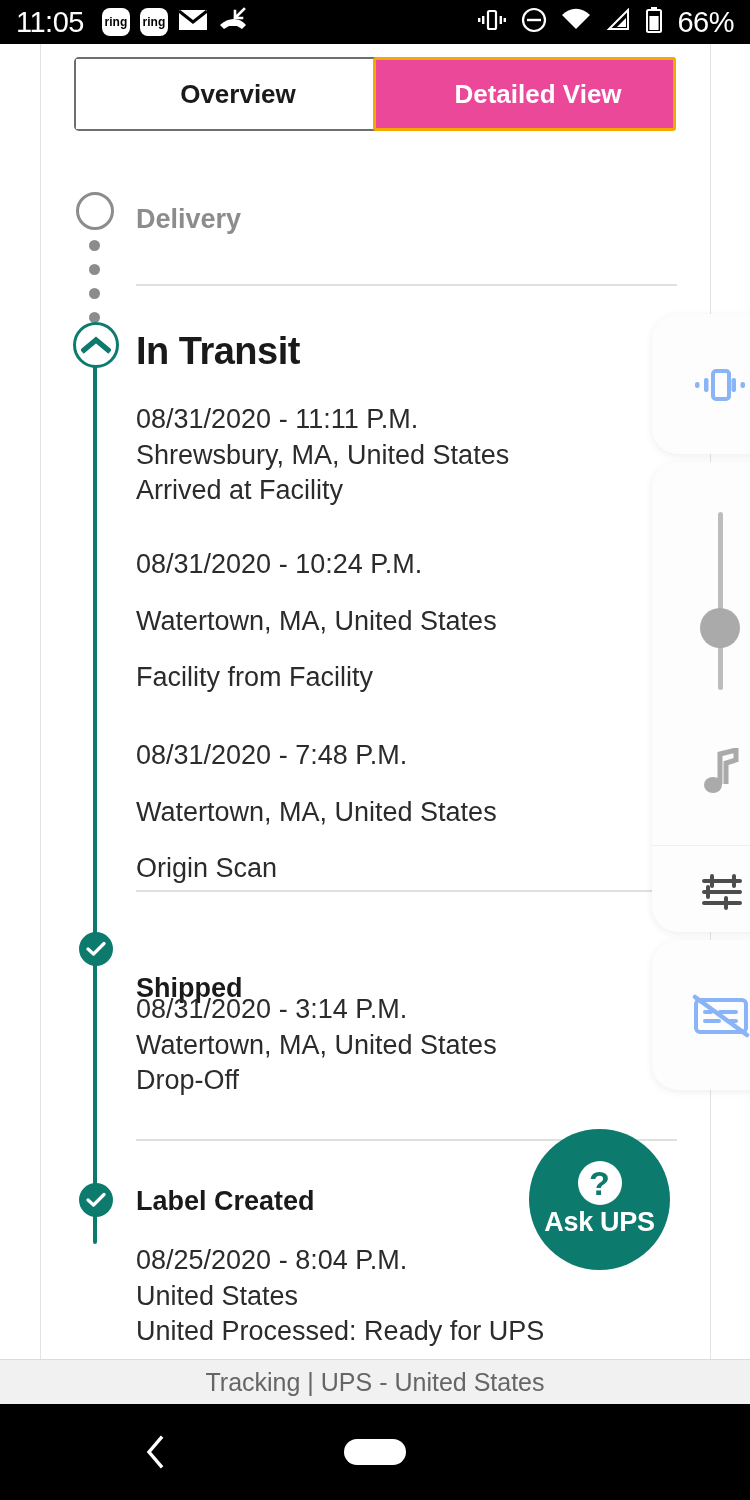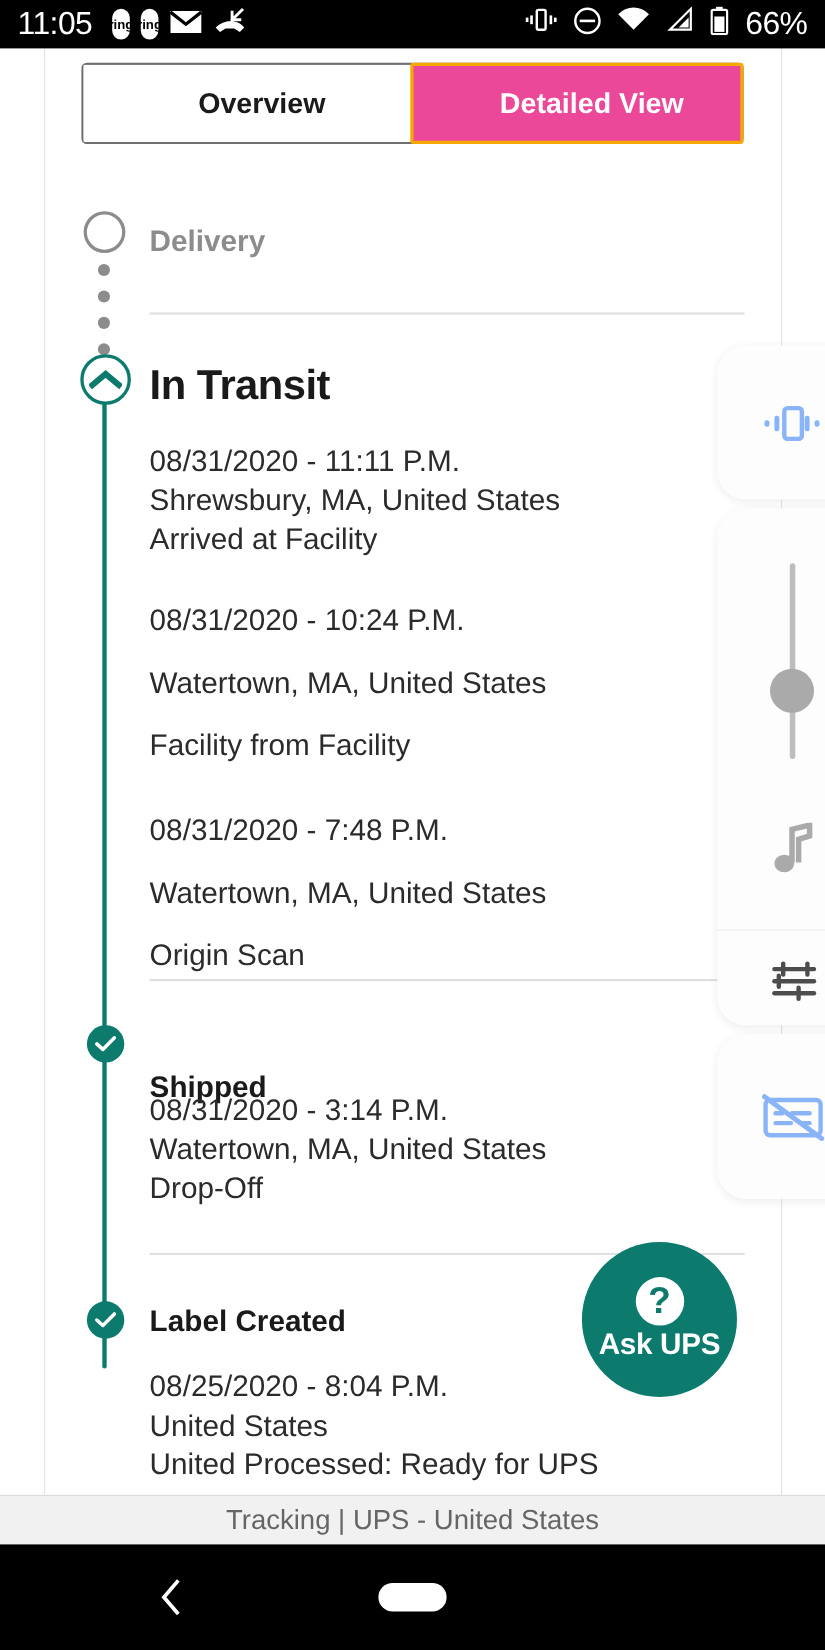--- a/index.html
+++ b/index.html
@@ -14,24 +14,24 @@
   
   .statusbar{
     position:absolute; top:0; left:0; width:750px; height:44px;
     background:#000; color:#fff;
     display:flex; align-items:center;
     padding:0 16px;
     z-index:50;
   }
   .sb-clock{ font-size:29px; font-weight:400; letter-spacing:-0.5px; margin-right:18px; }
   .sb-left{ display:flex; align-items:center; gap:10px; }
-  .sb-right{ display:flex; gap:14px; margin-left:auto; }
+  .sb-right{ display:flex; align-items:center; gap:14px; margin-left:auto; }
   .sb-batt-pct{ font-size:29px; font-weight:400; letter-spacing:-0.5px; }
   .ring-badge{
-    width:16px;height:28px;border-radius:8px;background:#fff;color:#000;
+    width:28px;height:28px;border-radius:8px;background:#fff;color:#000;
     font-size:12px;font-weight:700;display:flex;align-items:center;justify-content:center;
     font-family:"Liberation Sans",sans-serif;
   }
 
   
   .page{
     position:absolute; top:44px; left:0; width:750px; height:1315px;
     background:#fff;
     overflow:hidden;
   }

